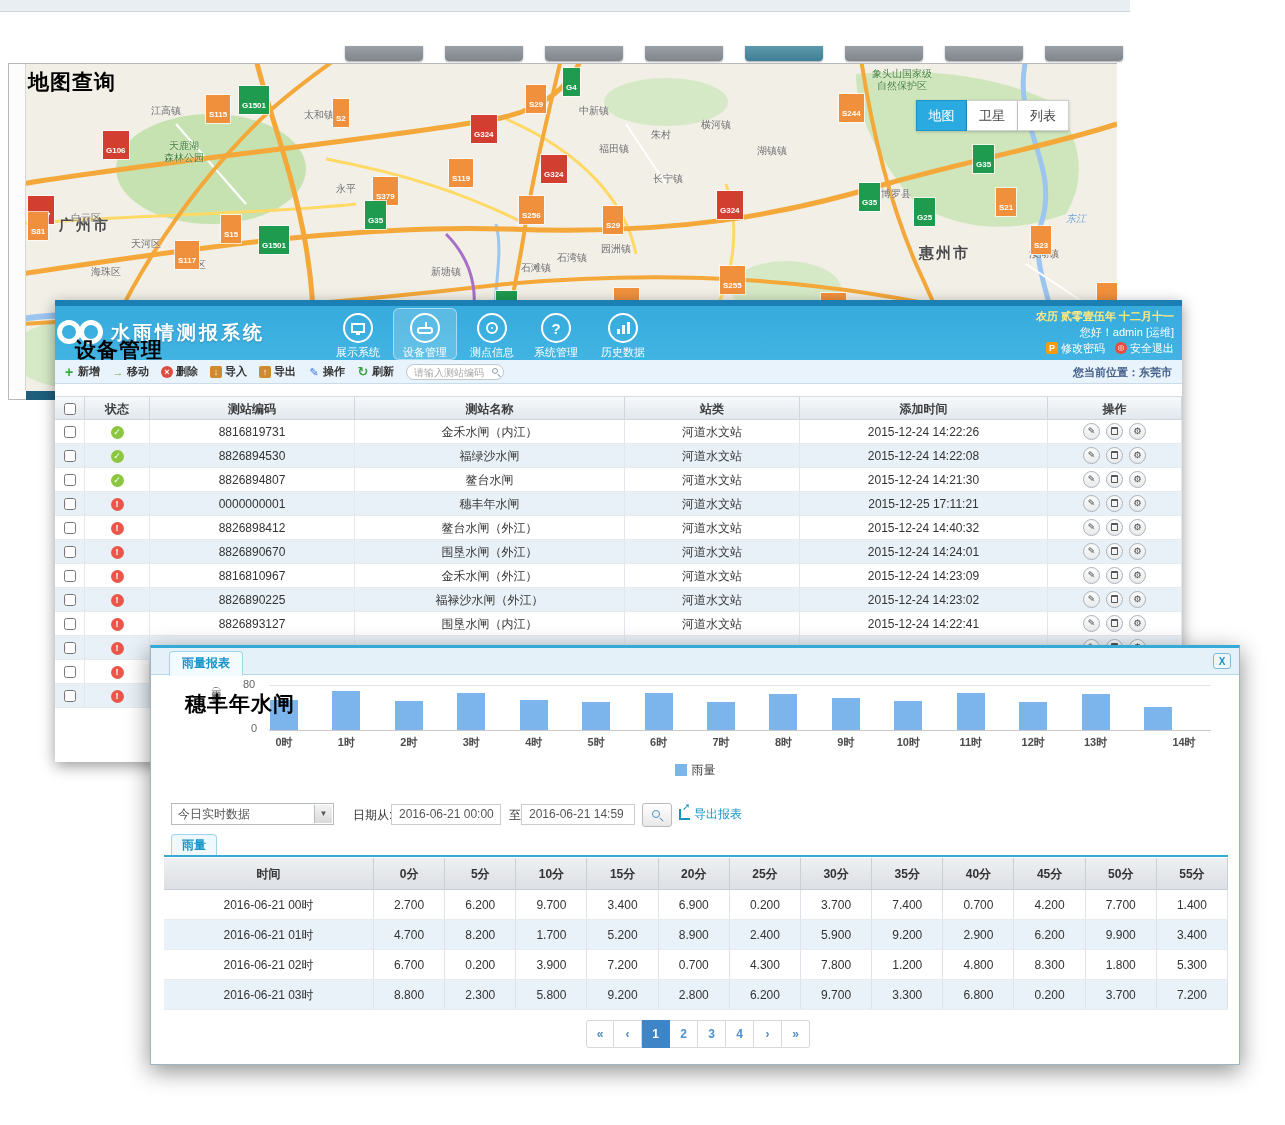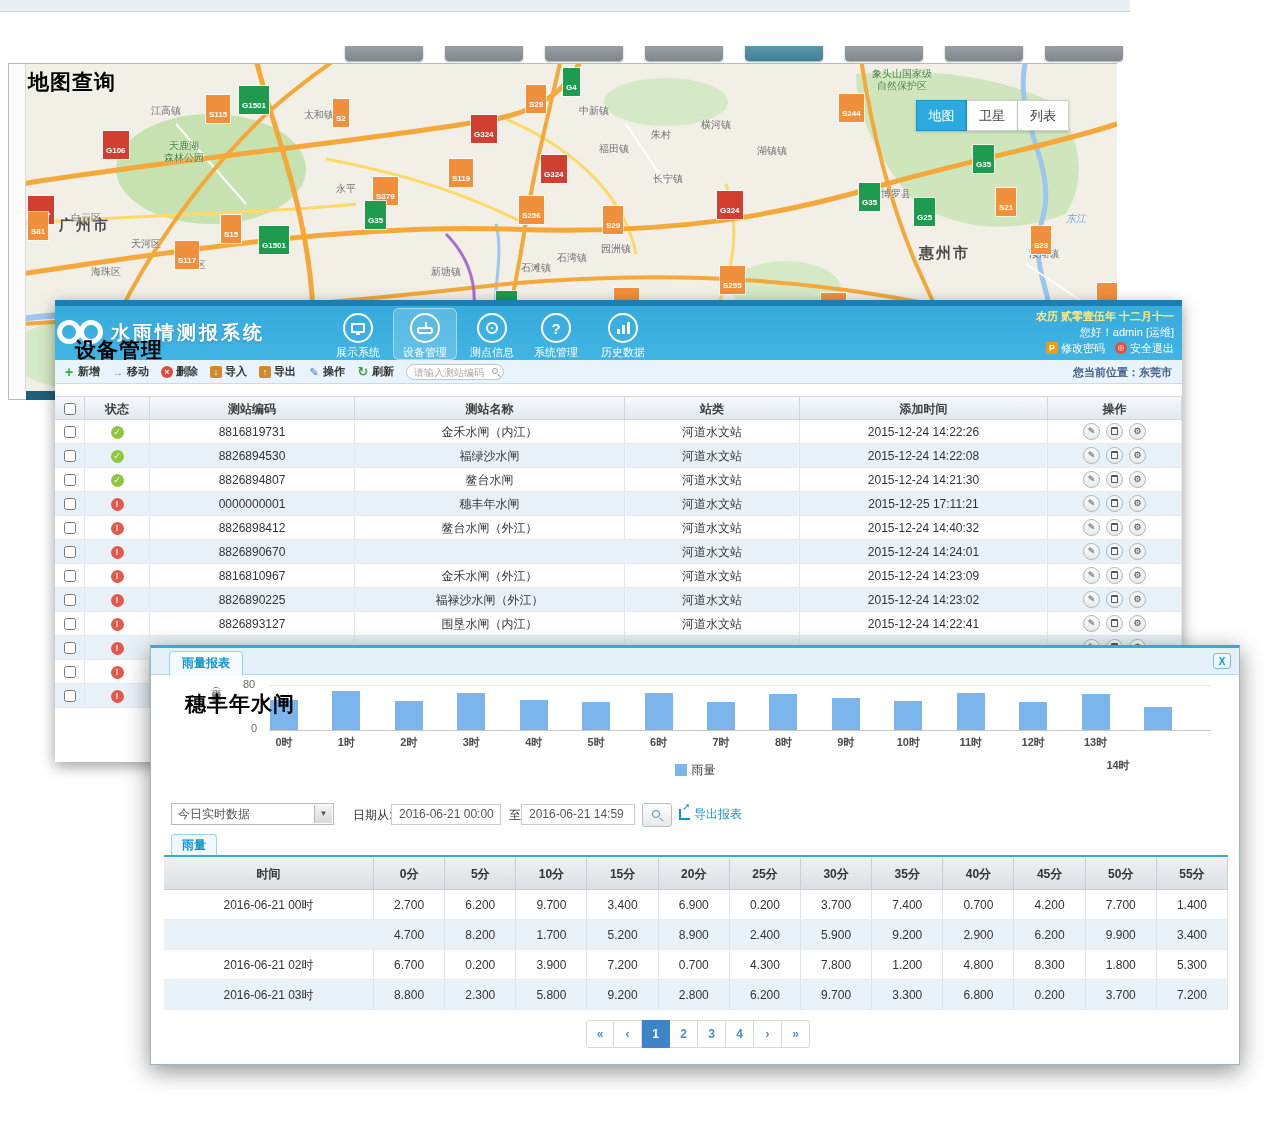--- a/index.html
+++ b/index.html
@@ -407,20 +407,21 @@
           <div class="st-cell" style="left: 95px; width: 205px;">8826898412</div>
           <div class="st-cell" style="left: 300px; width: 270px;">鳌台水闸（外江）</div>
           <div class="st-cell" style="left: 570px; width: 175px;">河道水文站</div>
           <div class="st-cell" style="left: 745px; width: 248px;">2015-12-24 14:40:32</div>
           <div class="st-cell" style="left: 993px; width: 134px;"><span class="op-btn">✎</span><span class="op-btn"><span class="tbin"></span></span><span class="op-btn">⚙</span></div>
         </div>
         <div class="st-row alt">
           <div class="st-cell" style="left: 0px; width: 30px;"><input class="st-check" type="checkbox" style=""></div>
           <div class="st-cell" style="left: 30px; width: 65px;"><span class="st-off">!</span></div>
           <div class="st-cell" style="left: 95px; width: 205px;">8826890670</div>
+          <div class="st-cell" style="left: 300px; width: 270px;">围垦水闸（外江）</div>
           <div class="st-cell" style="left: 570px; width: 175px;">河道水文站</div>
           <div class="st-cell" style="left: 745px; width: 248px;">2015-12-24 14:24:01</div>
           <div class="st-cell" style="left: 993px; width: 134px;"><span class="op-btn">✎</span><span class="op-btn"><span class="tbin"></span></span><span class="op-btn">⚙</span></div>
         </div>
         <div class="st-row">
           <div class="st-cell" style="left: 0px; width: 30px;"><input class="st-check" type="checkbox" style=""></div>
           <div class="st-cell" style="left: 30px; width: 65px;"><span class="st-off">!</span></div>
           <div class="st-cell" style="left: 95px; width: 205px;">8816810967</div>
           <div class="st-cell" style="left: 300px; width: 270px;">金禾水闸（外江）</div>
           <div class="st-cell" style="left: 570px; width: 175px;">河道水文站</div>
@@ -508,21 +509,21 @@
         <div class="rw-xlab" style="left: 674.87px;">9时</div>
         <div class="abs rw-bar" style="left: 743.3px; top: 53px; height: 29px; background: rgb(124, 181, 236);"></div>
         <div class="rw-xlab" style="left: 737.3px;">10时</div>
         <div class="abs rw-bar" style="left: 805.73px; top: 45px; height: 37px; background: rgb(124, 181, 236);"></div>
         <div class="rw-xlab" style="left: 799.73px;">11时</div>
         <div class="abs rw-bar" style="left: 868.16px; top: 54px; height: 28px; background: rgb(124, 181, 236);"></div>
         <div class="rw-xlab" style="left: 862.16px;">12时</div>
         <div class="abs rw-bar" style="left: 930.59px; top: 46px; height: 36px; background: rgb(124, 181, 236);"></div>
         <div class="rw-xlab" style="left: 924.59px;">13时</div>
         <div class="abs rw-bar" style="left: 993.02px; top: 59px; height: 23px; background: rgb(124, 181, 236);"></div>
-        <div class="rw-xlab" style="left: 947px; margin-top: 23px;">14时</div>
+        <div class="rw-xlab" style="left: 1013px;">14时</div>
       </div>
     <div id="rw-legend" class="abs"><i></i><span>雨量</span></div>
 
     <div id="rw-select" class="abs">
       <span>今日实时数据</span>
       <span id="rw-select-arrow">▼</span>
     </div>
     <div class="rw-flabel" style="left:202px;">日期从:</div>
     <div class="rw-input" style="left:240px; width:110px;">2016-06-21 00:00</div>
     <div class="rw-flabel" style="left:358px;">至</div>
@@ -562,20 +563,21 @@
           <div class="rt-cell" style="left: 494.667px; width: 71.1667px;">6.900</div>
           <div class="rt-cell" style="left: 565.833px; width: 71.1667px;">0.200</div>
           <div class="rt-cell" style="left: 637px; width: 71.1667px;">3.700</div>
           <div class="rt-cell" style="left: 708.167px; width: 71.1667px;">7.400</div>
           <div class="rt-cell" style="left: 779.333px; width: 71.1667px;">0.700</div>
           <div class="rt-cell" style="left: 850.5px; width: 71.1667px;">4.200</div>
           <div class="rt-cell" style="left: 921.667px; width: 71.1667px;">7.700</div>
           <div class="rt-cell" style="left: 992.833px; width: 71.1667px;">1.400</div>
         </div>
         <div class="rt-row alt" style="top: 272px;">
+          <div class="rt-cell" style="left: 0px; width: 210px;">2016-06-21 01时</div>
           <div class="rt-cell" style="left: 210px; width: 71.1667px;">4.700</div>
           <div class="rt-cell" style="left: 281.167px; width: 71.1667px;">8.200</div>
           <div class="rt-cell" style="left: 352.333px; width: 71.1667px;">1.700</div>
           <div class="rt-cell" style="left: 423.5px; width: 71.1667px;">5.200</div>
           <div class="rt-cell" style="left: 494.667px; width: 71.1667px;">8.900</div>
           <div class="rt-cell" style="left: 565.833px; width: 71.1667px;">2.400</div>
           <div class="rt-cell" style="left: 637px; width: 71.1667px;">5.900</div>
           <div class="rt-cell" style="left: 708.167px; width: 71.1667px;">9.200</div>
           <div class="rt-cell" style="left: 779.333px; width: 71.1667px;">2.900</div>
           <div class="rt-cell" style="left: 850.5px; width: 71.1667px;">6.200</div>

